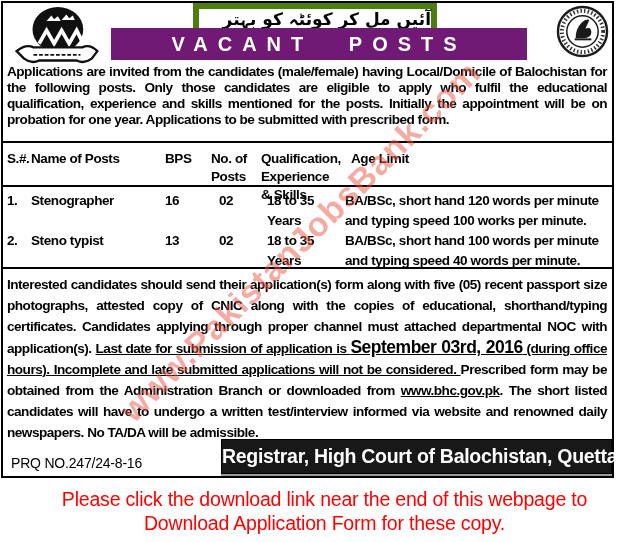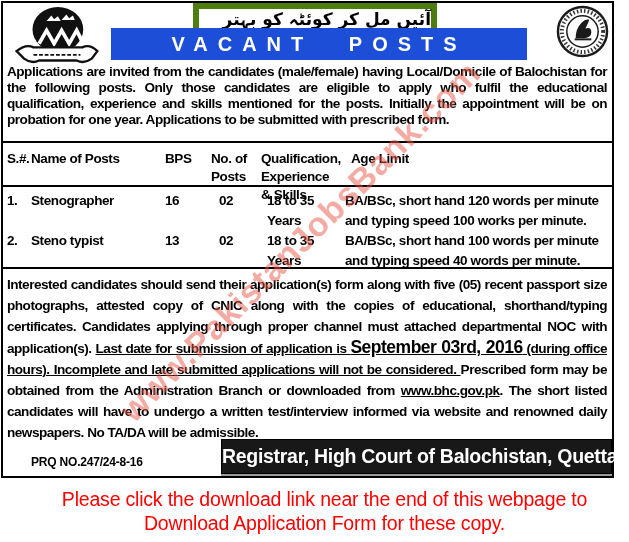--- a/index.html
+++ b/index.html
@@ -18,21 +18,21 @@
   .hline-3{top:264px;}
 
   
   .crest{position:absolute;left:6px;top:3px;width:94px;height:62px;}
   .urdu-box{
     position:absolute;left:190px;top:0px;width:232px;height:23px;
     border:6px solid #4d7c0f;background:#fff;display:flex;align-items:flex-start;justify-content:center;
     font-family:"DejaVu Sans",sans-serif;font-weight:bold;font-size:17px;direction:rtl;
   }
   .vacant-bar{
-    position:absolute;left:108px;top:25px;width:416px;height:32px;background:#1d4ed8;
+    position:absolute;left:108px;top:25px;width:416px;height:32px;background:#701a75;
     display:flex;align-items:center;justify-content:center;
     color:#fff;font-weight:bold;font-size:20px;letter-spacing:10px;word-spacing:20px;
   }
   .seal{position:absolute;left:553px;top:2px;width:53px;height:53px;}
 
   
   .para{
     position:absolute;left:4px;width:600px;text-align:justify;
     font-weight:bold;font-size:13.6px;letter-spacing:-0.5px;
   }
@@ -47,21 +47,21 @@
     grid-template-columns:24px 128px 46px 56px 84px 1fr;
     font-weight:bold;font-size:13.5px;letter-spacing:-0.4px;
   }
   .tbl-head{top:147px;line-height:18px;}
   .tbl-rows{top:188px;grid-auto-rows:40px;line-height:20px;}
   .cell{padding-right:4px;}
   .pad6{padding-left:6px;}
   .pad14{padding-left:14px;}
 
   
-  .prq{position:absolute;left:8px;top:452px;font-weight:bold;font-size:12px;letter-spacing:-0.2px;margin-left:20px;}
+  .prq{position:absolute;left:8px;top:452px;font-weight:normal;font-size:14px;letter-spacing:-0.2px;}
   .reg-box{
     position:absolute;left:218px;top:436px;width:389px;height:33px;background:#181818;
     border:1px solid #000;box-shadow:0 2px 0 #9a9a9a;
     display:flex;align-items:center;
     color:#fff;font-weight:bold;font-size:19.5px;letter-spacing:-0.3px;white-space:nowrap;
   }
 
   
   .watermark{
     position:absolute;left:112px;top:402px;transform:rotate(-45deg);transform-origin:0 0;

